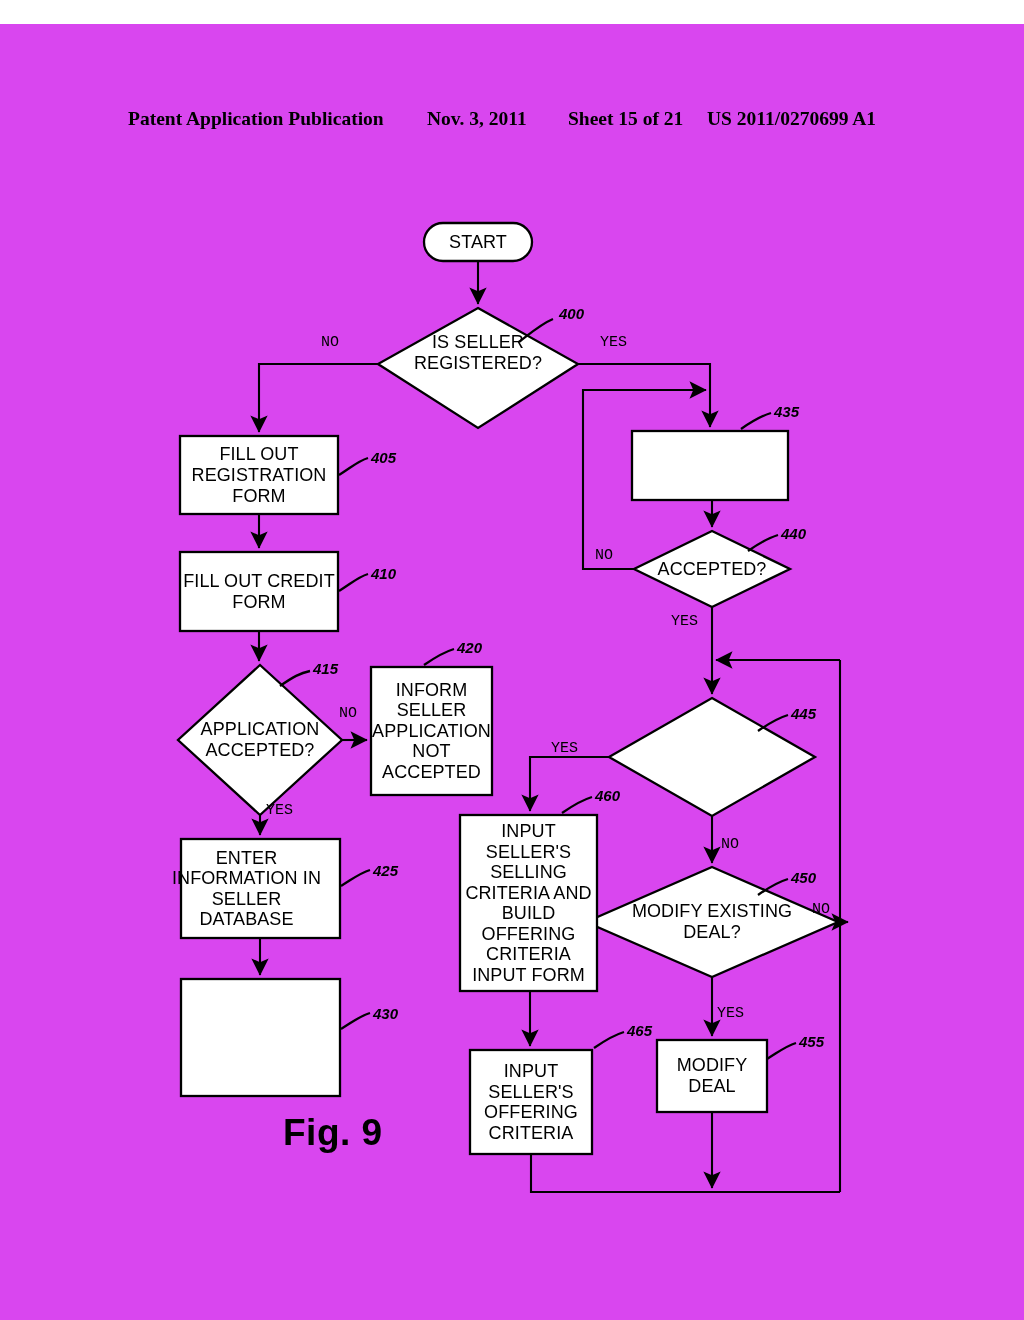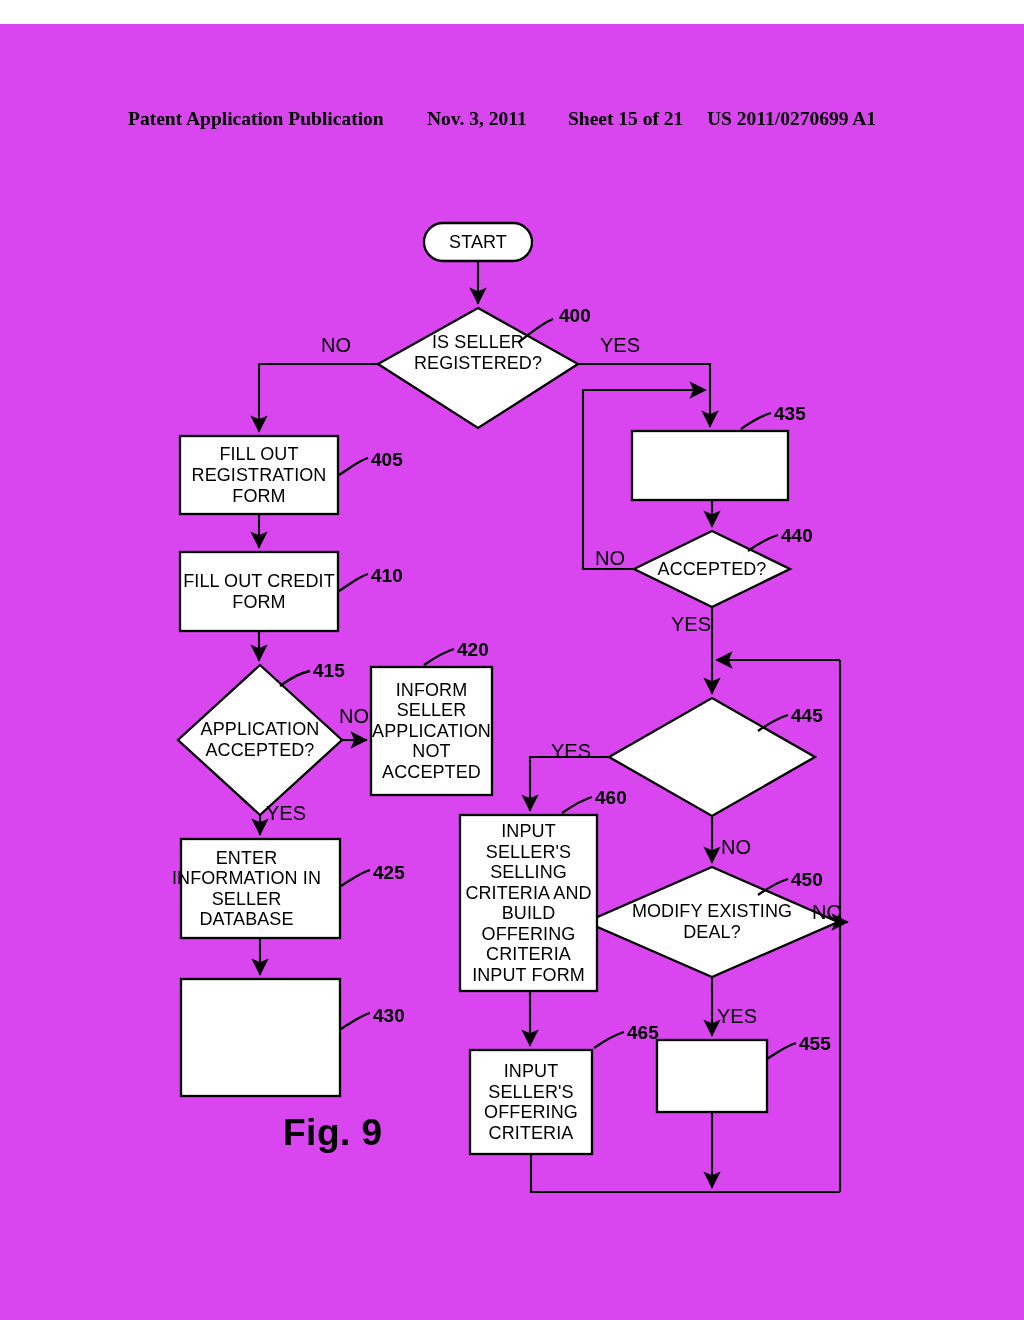--- a/index.html
+++ b/index.html
@@ -76,28 +76,29 @@
     font-size: 18px;
     line-height: 21px;
     letter-spacing: 0.1px;
   }
   .node-text.tight { line-height: 20.5px; }
   .ref-num {
     position: absolute;
     color: #000;
     font-family: "Liberation Sans", sans-serif;
     font-weight: bold;
-    font-size: 19px;
-    white-space: nowrap;
+    font-size: 15px;
+    white-space: nowrap;
+    font-style: italic;
   }
   .branch-label {
     position: absolute;
     color: #000;
-    font-family: Liberation Sans, sans-serif;
-    font-size: 20px;
+    font-family: Liberation Mono, monospace;
+    font-size: 15px;
     white-space: nowrap;
   }
   #fig-label {
     position: absolute;
     left: 283px;
     top: 1088px;
     font-family: "Liberation Sans", sans-serif;
     font-weight: bold;
     font-size: 37px;
     letter-spacing: 0.5px;
@@ -226,20 +227,21 @@
 
     <div class="node-text tight" style="left:165px; top:815px; width:163px; height:99px;">ENTER<br>INFORMATION IN<br>SELLER<br>DATABASE</div>
 
 
 
     <div class="node-text" style="left:640px; top:531px; width:144px; height:28px;">ACCEPTED?</div>
 
 
     <div class="node-text" style="left:608px; top:875px; width:208px; height:46px;">MODIFY EXISTING<br>DEAL?</div>
 
+    <div class="node-text" style="left:657px; top:1016px; width:110px; height:72px;">MODIFY<br>DEAL</div>
 
     <div class="node-text tight" style="left:458px; top:791px; width:141px; height:176px;">INPUT<br>SELLER'S<br>SELLING<br>CRITERIA AND<br>BUILD<br>OFFERING<br>CRITERIA<br>INPUT FORM</div>
 
     <div class="node-text tight" style="left:468px; top:1026px; width:126px; height:104px;">INPUT<br>SELLER'S<br>OFFERING<br>CRITERIA</div>
 
     <span class="ref-num" style="left:559px; top:281px;">400</span>
     <span class="ref-num" style="left:371px; top:425px;">405</span>
     <span class="ref-num" style="left:371px; top:541px;">410</span>
     <span class="ref-num" style="left:313px; top:636px;">415</span>
     <span class="ref-num" style="left:457px; top:615px;">420</span>

